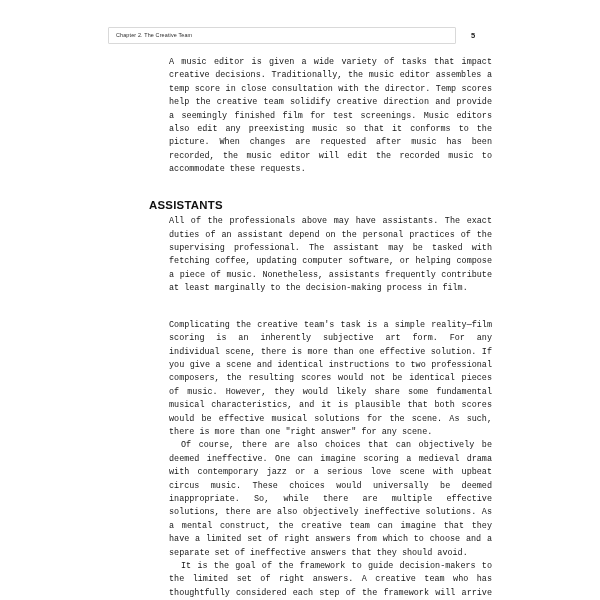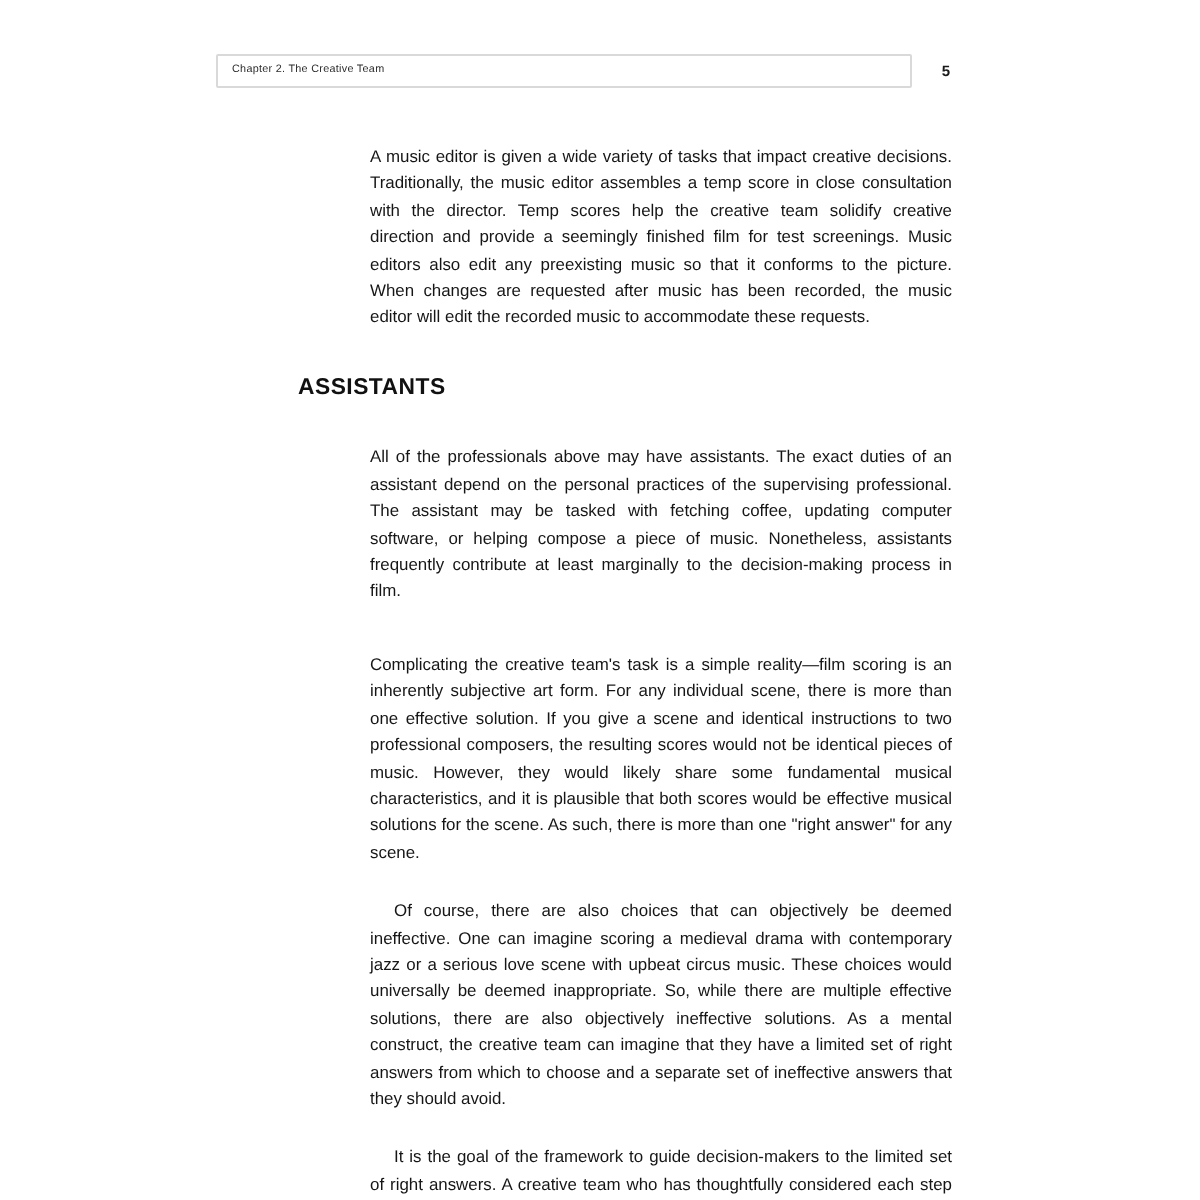--- a/index.html
+++ b/index.html
@@ -76,32 +76,32 @@
     font-weight: bold;
     font-size: 11.4px;
     letter-spacing: 0.25px;
     color: #111111;
     margin: 0;
     padding: 0;
     line-height: 1.15;
   }
   .sec-music-editor h2 { margin-bottom: 9px; }
   .sec-assistants { margin-top: 22.5px; }
-  .sec-assistants h2 { margin-bottom: 21px; }
+  .sec-assistants h2 { margin-bottom: 3px; }
   .sec-subjectivity { margin-top: 23px; }
   .sec-subjectivity h2 { margin-bottom: 9px; }
 
   .body-block {
     margin-left: 20px;
     width: 323px;
   }
   p.para {
-    margin: 16px;
+    margin: 0;
     padding: 0;
-    font-family: Liberation Sans, sans-serif;
+    font-family: Liberation Mono, monospace;
     font-size: 8.45px;
     line-height: 13.4px;
     color: #161616;
     text-align: justify;
     text-indent: 0;
     -webkit-hyphens: none;
     hyphens: none;
   }
   p.para.indented {
     text-indent: 12px;

